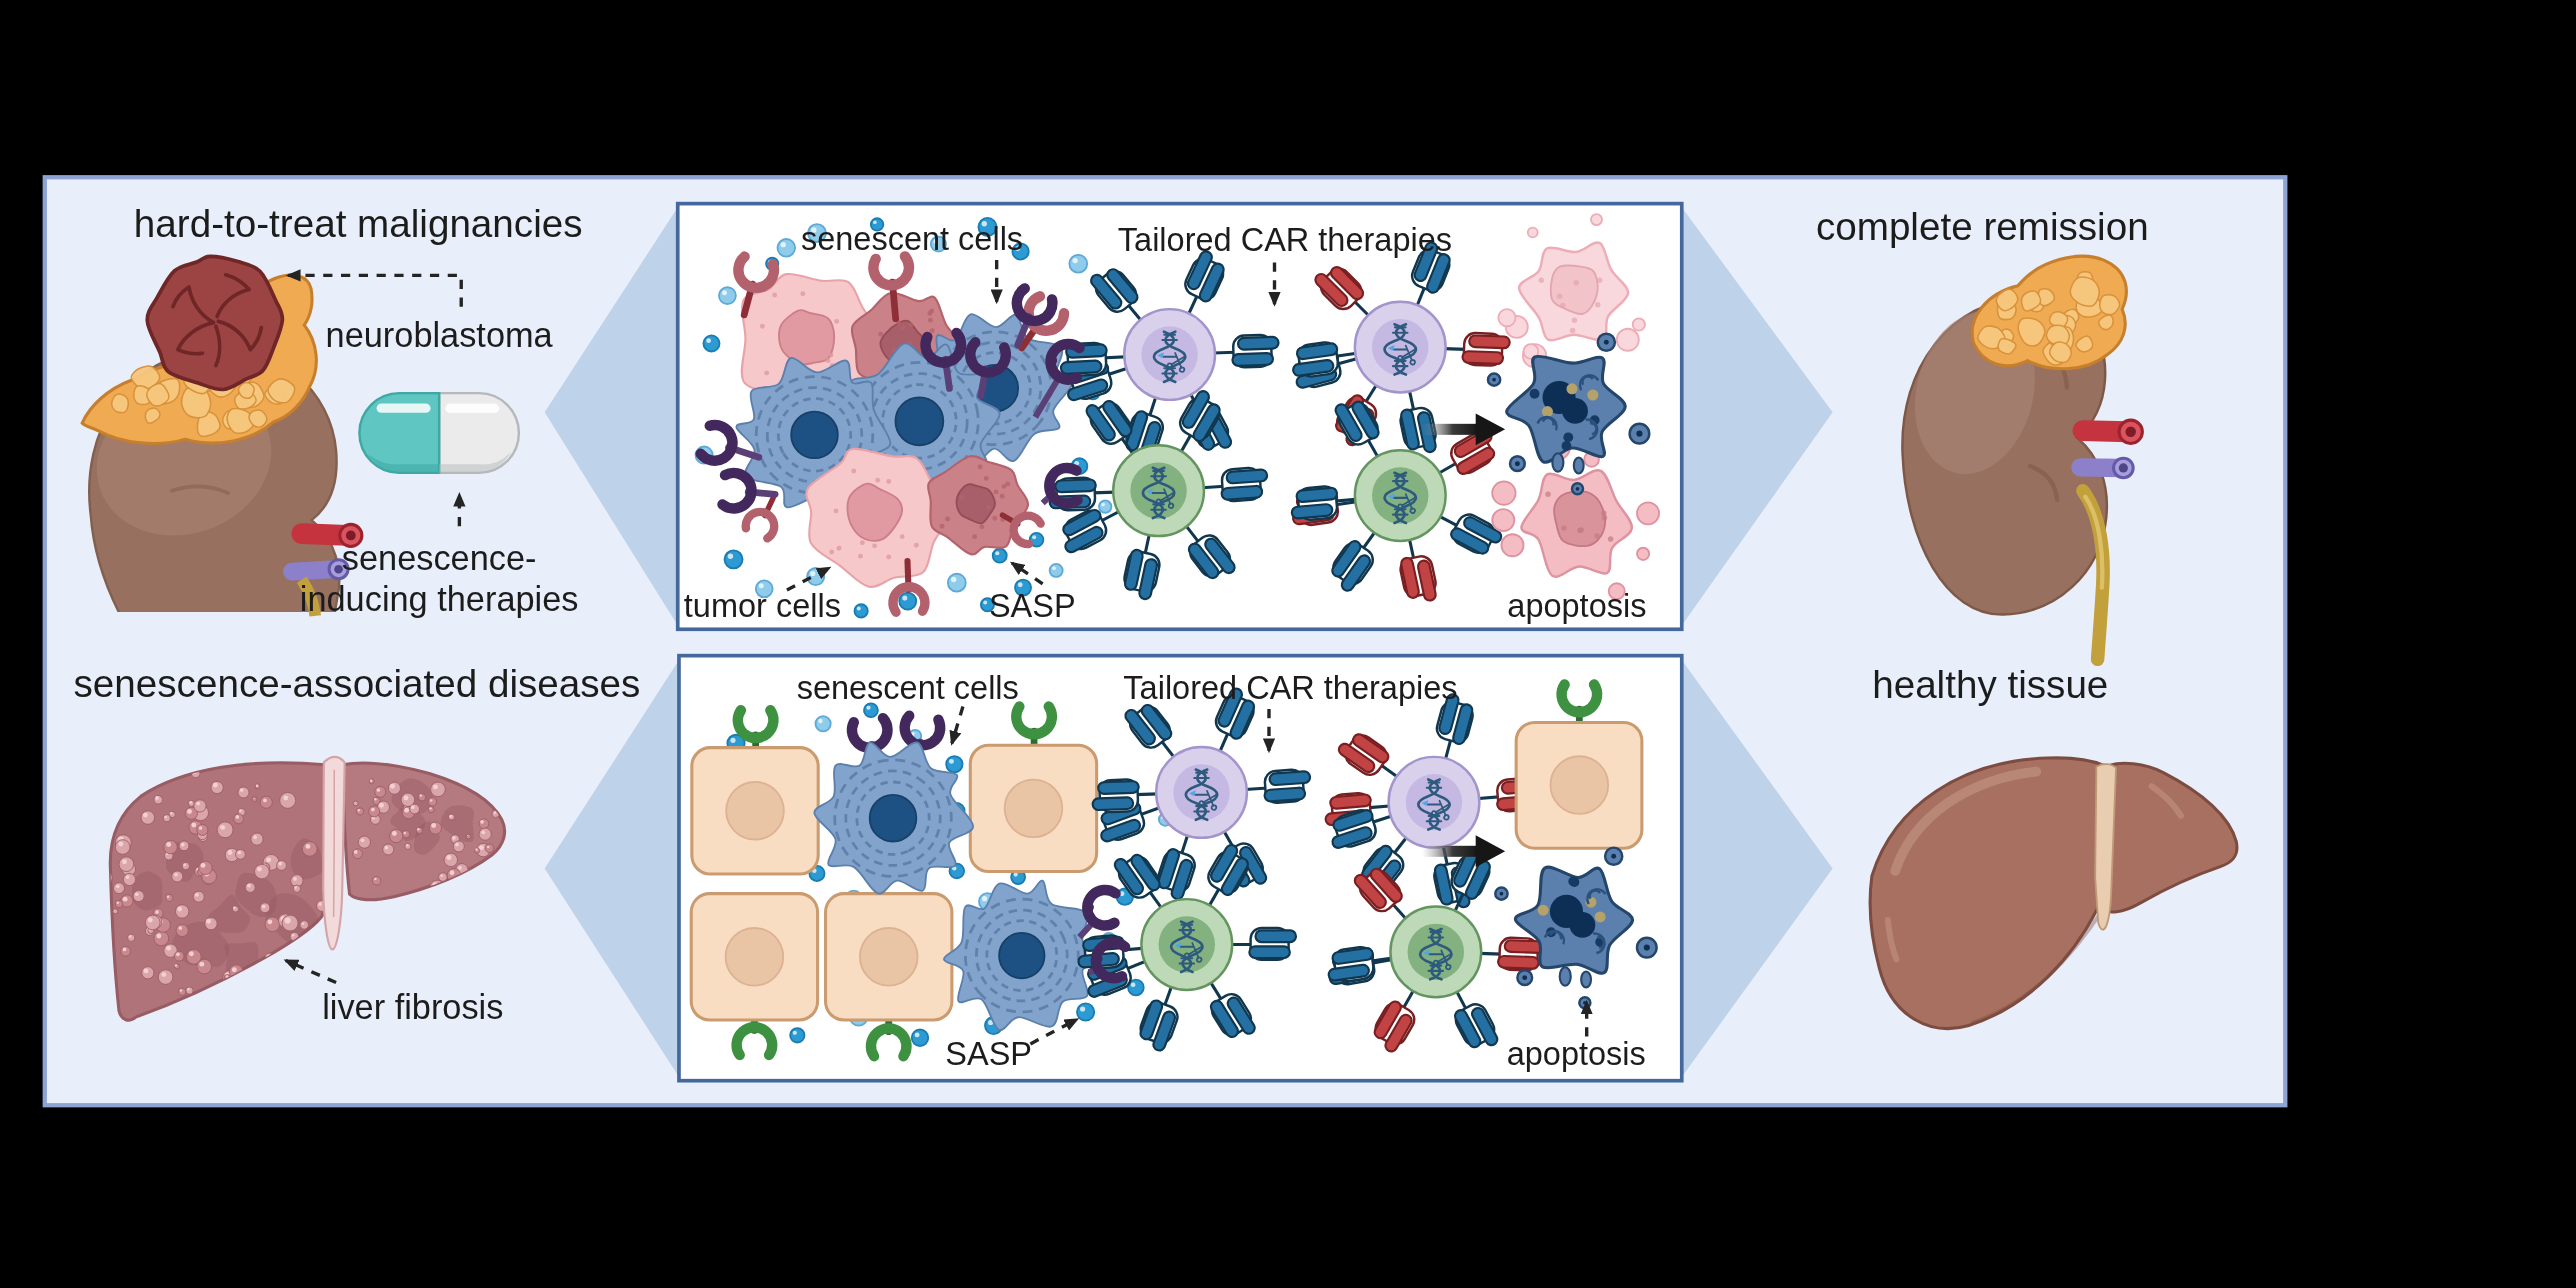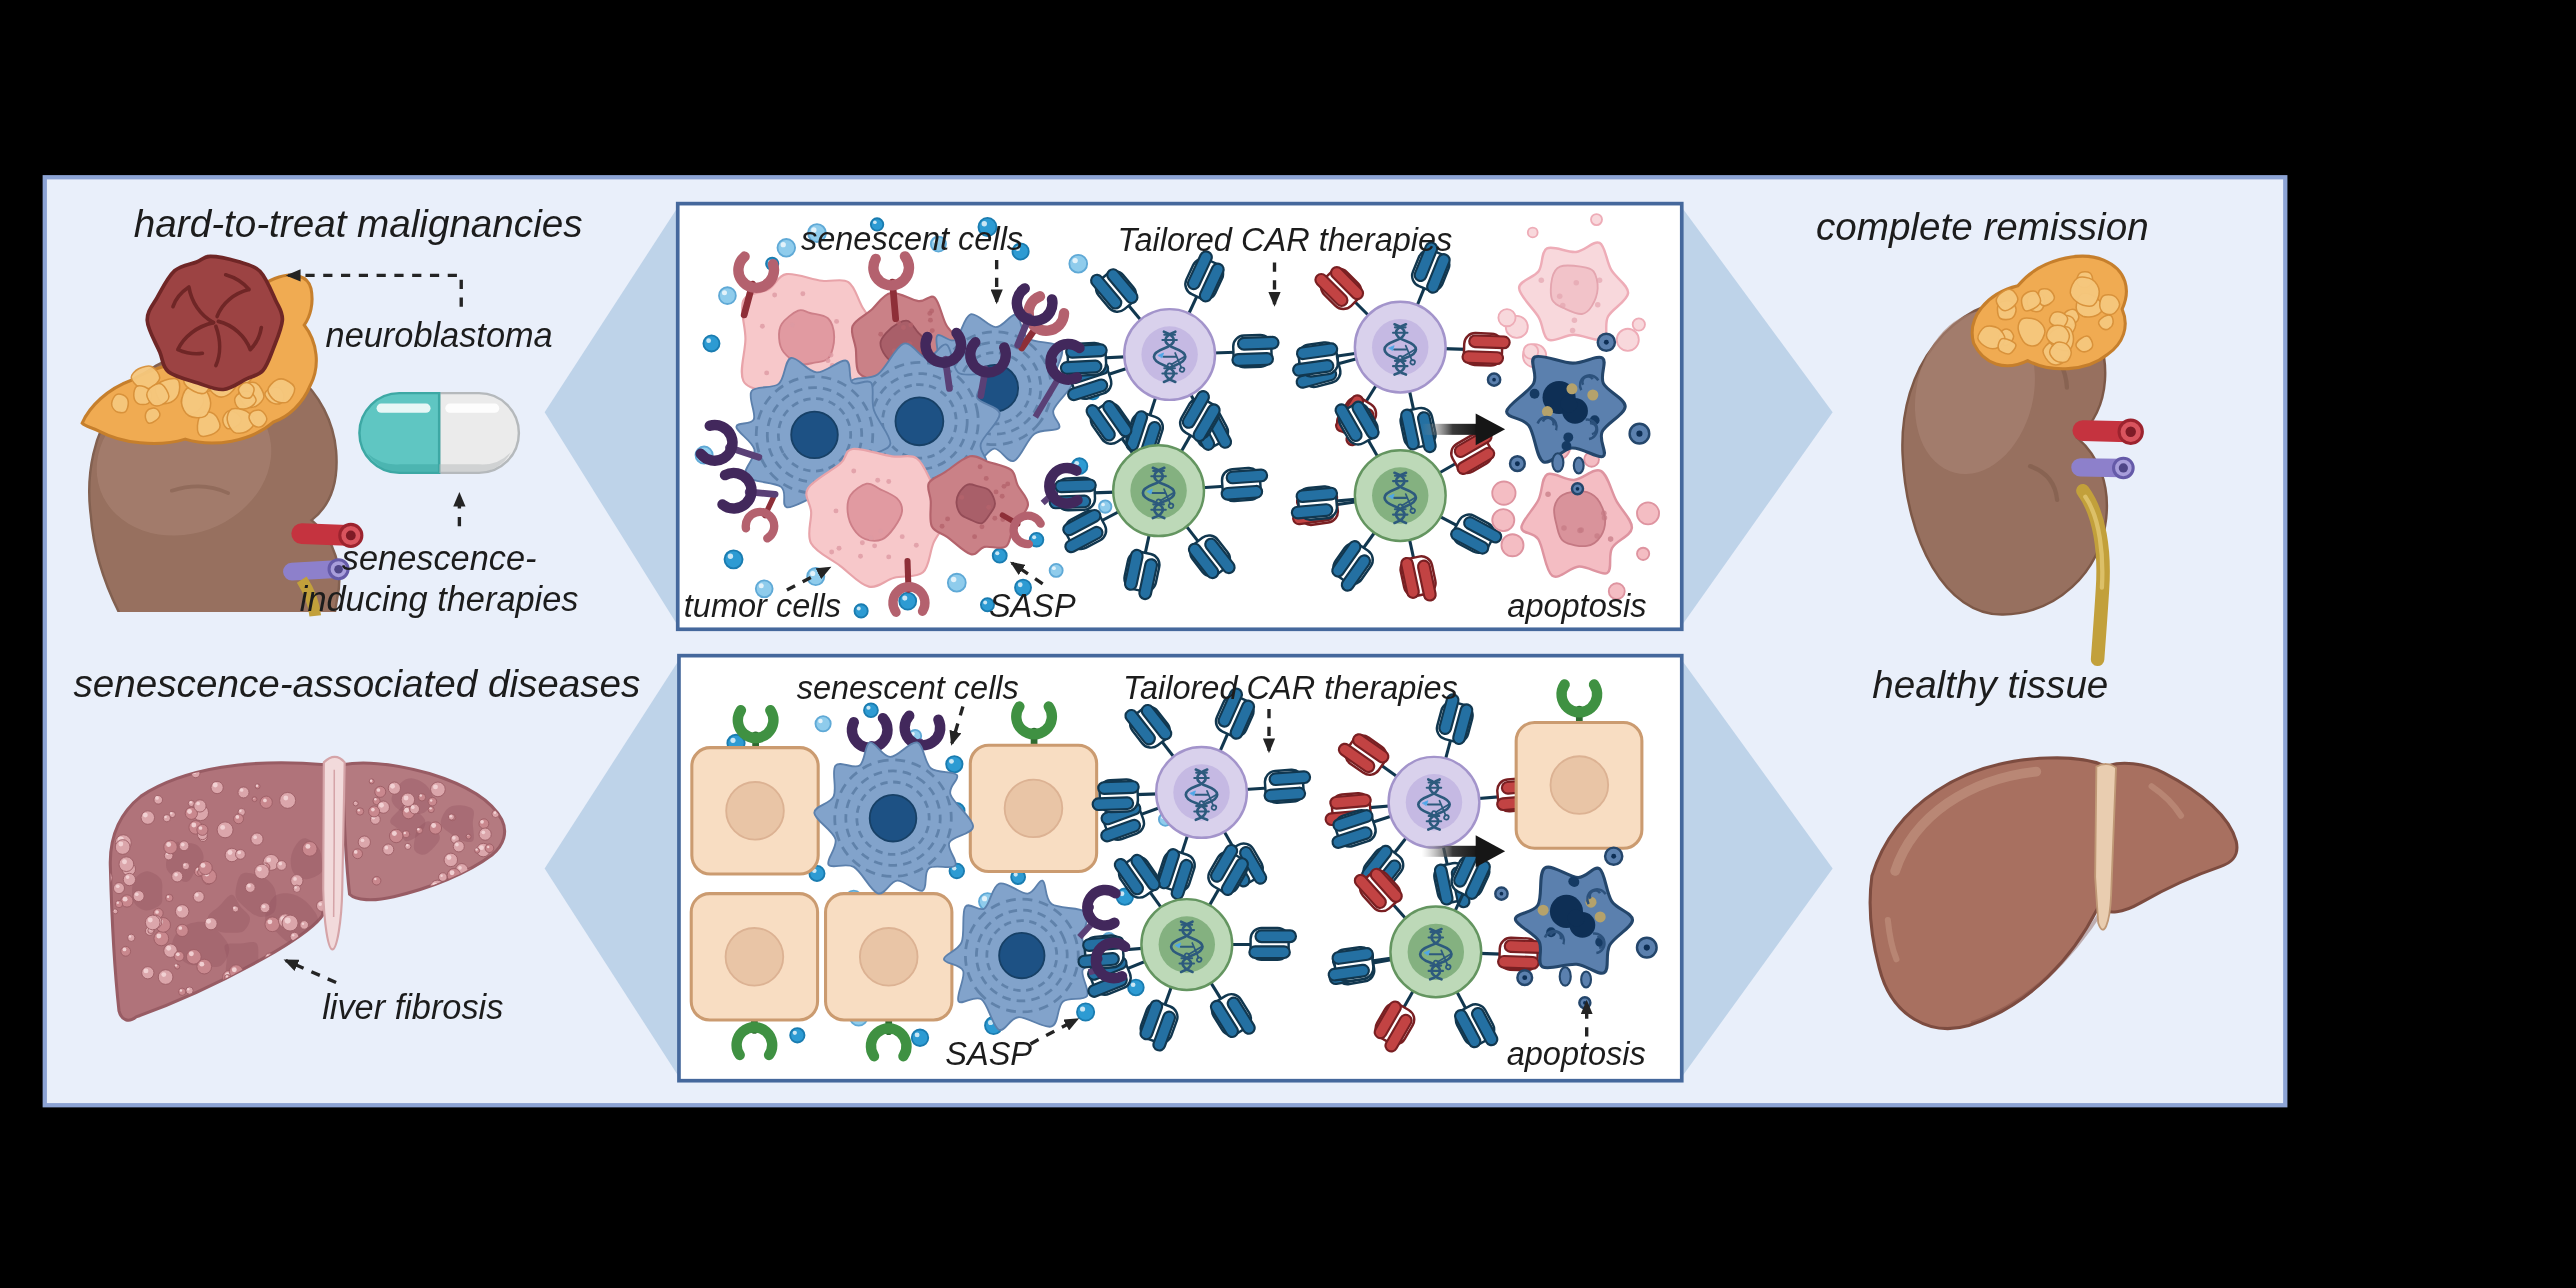--- a/index.html
+++ b/index.html
@@ -1,16 +1,16 @@
 <!DOCTYPE html>
 <html style="font-size:9.8px"><head>
 <meta charset="utf-8">
 <style>
   html,body{margin:0;padding:0;background:#000;}
-  .stage{position:relative;width:2576px;height:1152px;overflow:hidden;font-style:italic;}
+  .stage{position:relative;width:2576px;height:1152px;overflow:hidden;}
   svg{display:block;}
   text{font-family:"Liberation Sans","DejaVu Sans",sans-serif;}
 </style>
 </head>
 <body>
 
 <div class="stage">
 <svg width="2576" height="1288" viewBox="0 0 4200 2100">
 <defs>
   <marker id="ah" markerWidth="26" markerHeight="20" refX="20" refY="10" orient="auto" markerUnits="userSpaceOnUse">

